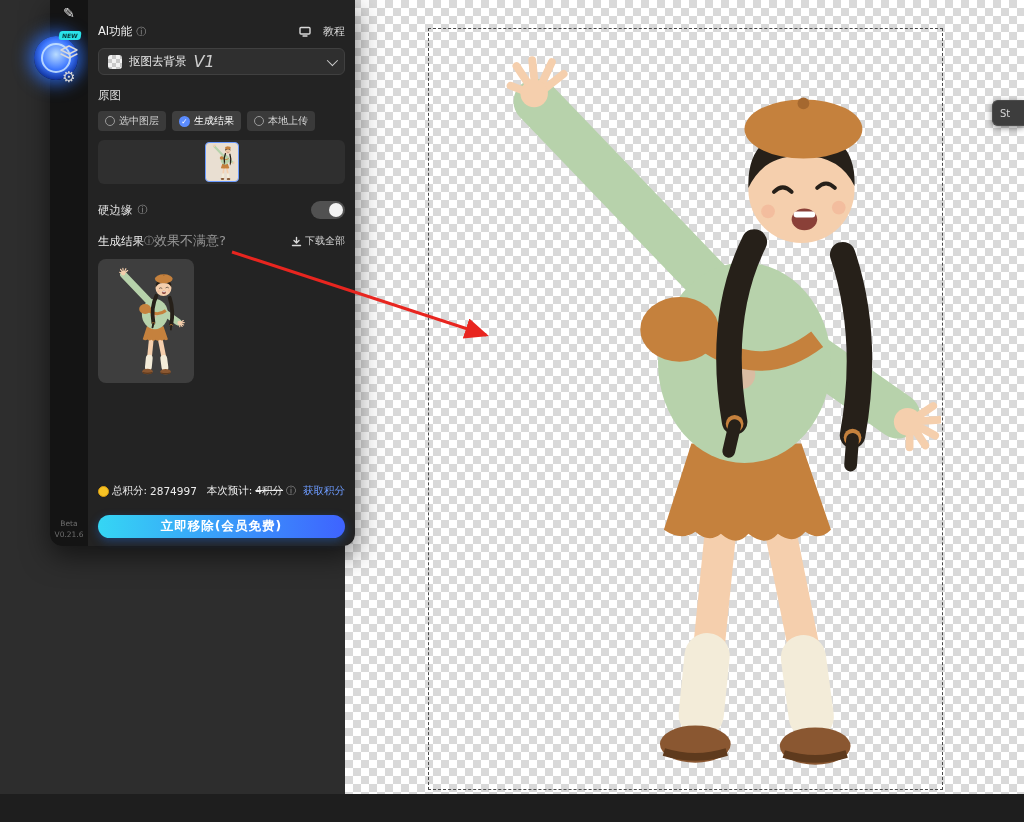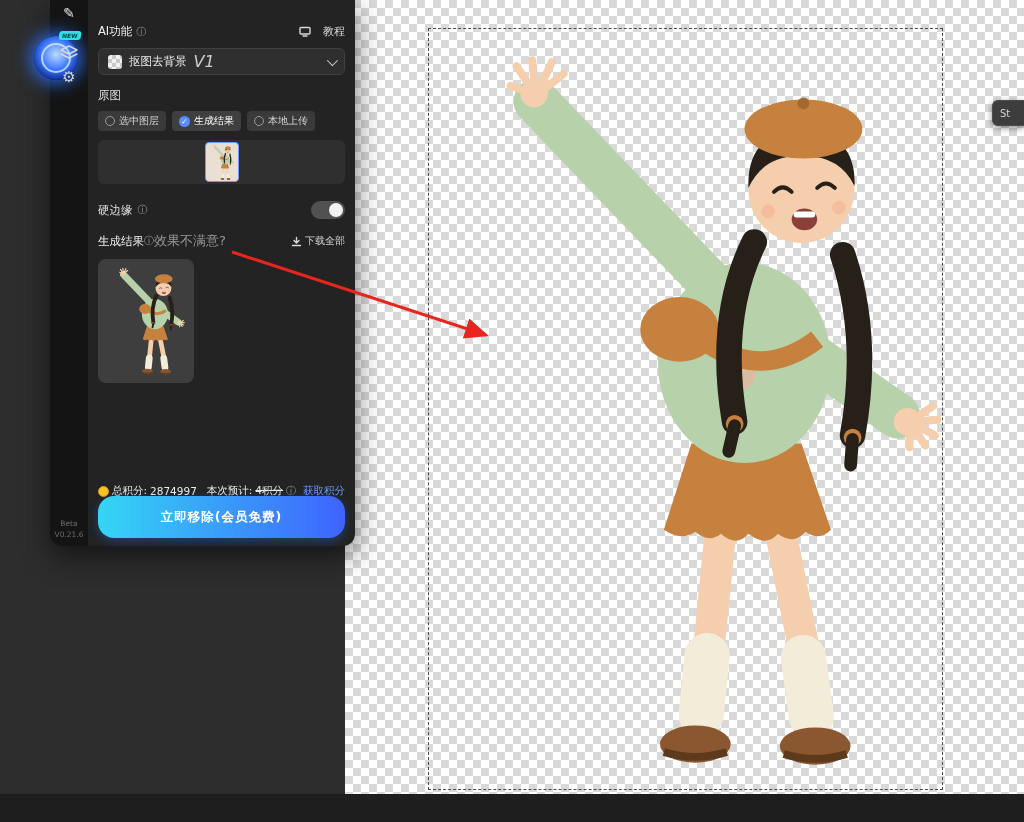--- a/index.html
+++ b/index.html
@@ -131,21 +131,21 @@
 
   #points-row{
     position:absolute;left:10px;right:10px;bottom:48px;
     display:flex;align-items:center;gap:3px;font-size:10.5px;color:#ececec;
   }
   #coin-icon{width:11px;height:11px;border-radius:50%;background:var(--coin);border:1.5px solid #d79c12;flex:0 0 auto}
   .strike{text-decoration:line-through}
   #get-points-link{margin-left:auto;color:#6d9bff;cursor:pointer}
 
   #submit-button{
-    position:absolute;left:10px;right:10px;bottom:8px;height:42px;border-radius:16px;
+    position:absolute;left:10px;right:10px;bottom:8px;height:23px;border-radius:16px;
     background:linear-gradient(90deg,var(--gradient-start) 0%,var(--gradient-end) 100%);
     display:flex;align-items:center;justify-content:center;
     color:#fff;font-size:12.5px;font-weight:600;letter-spacing:1px;cursor:pointer;
     box-shadow:0 3px 10px rgba(30,120,255,.35);
   }
 
   
   #arrow-overlay{position:absolute;left:0;top:0;width:1024px;height:822px;pointer-events:none;z-index:10}
 
   

